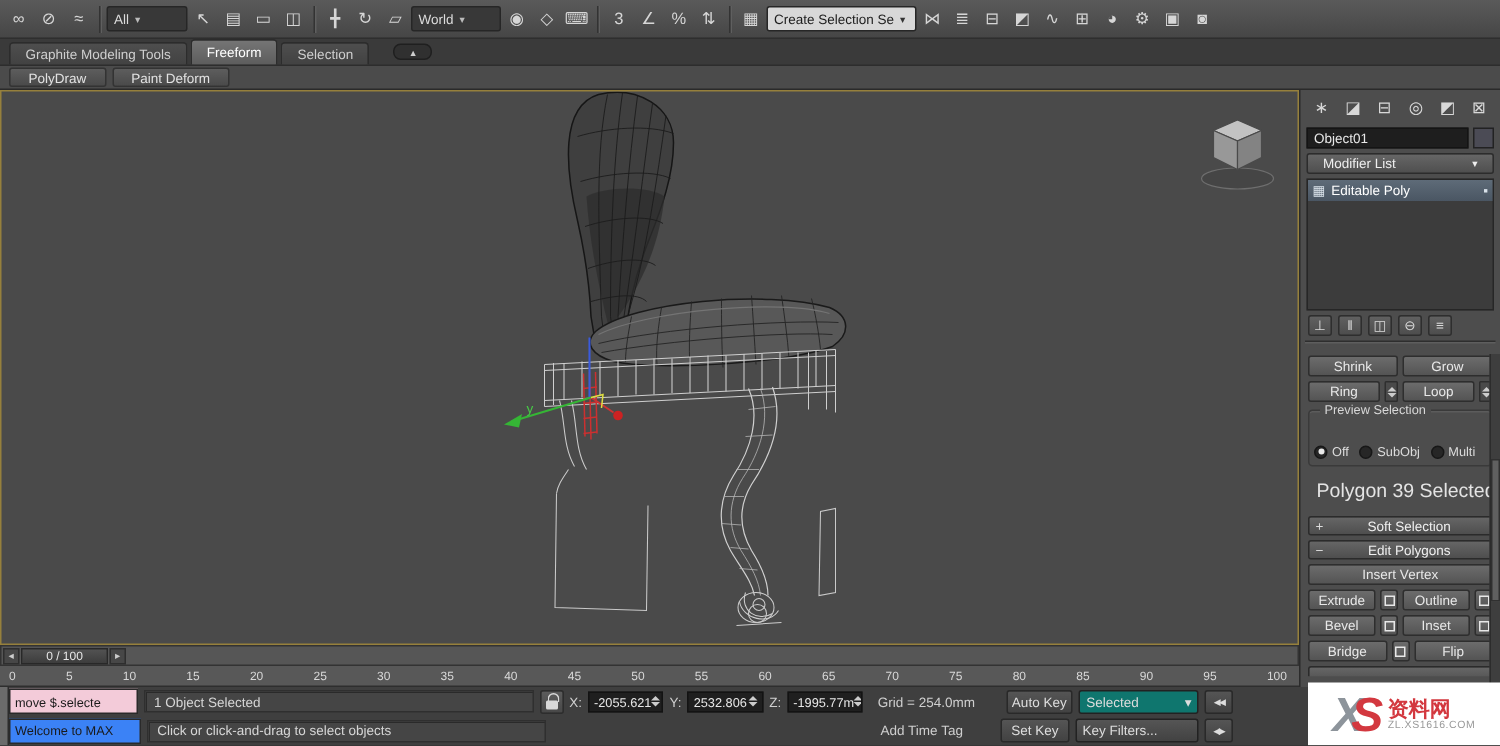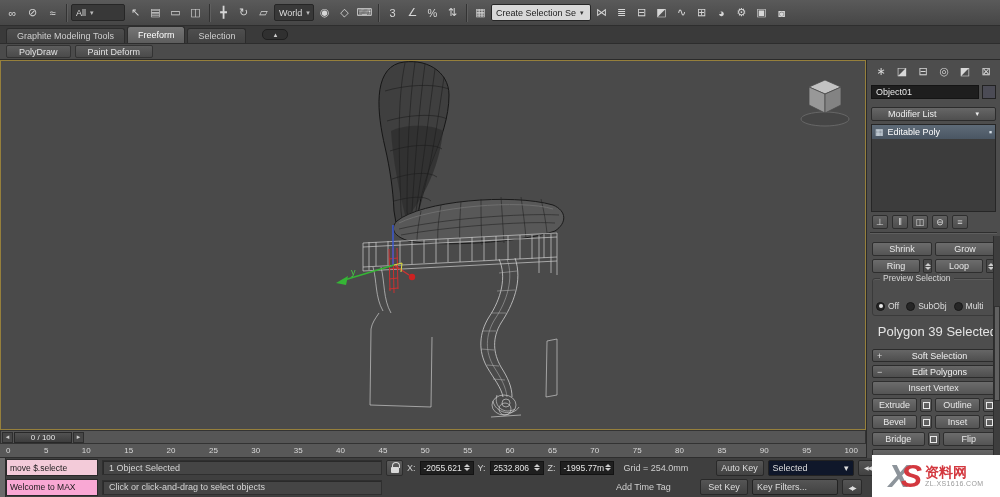--- a/index.html
+++ b/index.html
@@ -55,22 +55,22 @@
   
   .panel{position:absolute;left:866px;top:60px;width:134px;height:398px;background:#4d4d4d;
     border-left:1px solid #2b2b2b;padding:2px 3px;}
   .ptabs{display:flex;gap:1px;justify-content:space-between;padding:1px 2px;}
   .ptab{width:18px;height:17px;display:flex;align-items:center;justify-content:center;color:#d8d8d8;
     font-size:11px;border:1px solid transparent;border-radius:2px;}
   .objrow{display:flex;align-items:flex-end;gap:3px;margin:4px 1px 3px;}
   .objname{flex:1;height:14px;background:#1e1e1e;border:1px solid #141414;color:#e8e8e8;
     font-size:9px;display:flex;align-items:center;padding:0 4px;}
   .swatch{width:14px;height:14px;border:1px solid #222;}
-  .modlist{height:14px;margin:8px 1px 3px;background:linear-gradient(#666,#4f4f4f);border:1px solid #2c2c2c;
-    border-radius:2px;display:flex;align-items:center;justify-content:space-between;padding:0 16px;
+  .modlist{height:14px;margin:3px 1px 3px;background:linear-gradient(#666,#4f4f4f);border:1px solid #2c2c2c;
+    border-radius:2px;display:flex;align-items:center;justify-content:space-between;padding:0 10px;
     font-size:9px;color:#efefef;}
   .modlist .dd-arrow{font-size:7px;}
   .stackbox{height:88px;margin:0 1px;background:#3c3c3c;border:1px solid #262626;}
   .stackrow{height:14px;background:linear-gradient(#5e6b78,#4a5663);display:flex;align-items:center;
     gap:4px;padding:0 3px;color:#fff;font-size:9px;}
   .stackrow .sicon{font-size:9px;color:#d9e2ea;}
   .stacktools{display:flex;gap:4px;align-items:center;margin:3px 2px;}
   .stool{width:16px;height:14px;background:linear-gradient(#616161,#4d4d4d);border:1px solid #2e2e2e;
     border-radius:2px;color:#ddd;font-size:9px;display:flex;align-items:center;justify-content:center;}
   .pdivider{height:2px;border-top:1px solid #2e2e2e;border-bottom:1px solid #5e5e5e;margin:2px 0 8px;}
@@ -101,44 +101,44 @@
   .setbtn::after{content:"";width:5px;height:5px;border:1px solid #e8e8e8;}
   .partial{height:7px;margin:3px 2px 0;background:linear-gradient(#666,#585858);
     border:1px solid #2b2b2b;border-bottom:none;border-radius:2px 2px 0 0;}
   .pscroll{position:absolute;right:0;top:176px;bottom:0;width:7px;background:#3e3e3e;border-left:1px solid #2c2c2c;}
   .pthumb{position:absolute;left:0;top:70px;width:6px;height:95px;background:#606060;border:1px solid #303030;}
 
   
   .statusbar{position:absolute;left:0;top:458px;width:1000px;height:39px;background:#3f3f3f;}
   .listener-strip{position:absolute;left:0;top:0;width:6px;height:39px;background:#6b6b6b;
     border-right:1px solid #2c2c2c;}
-  .srow{position:absolute;left:6px;width:994px;height:19px;display:flex;align-items:center;gap:4px;}
+  .srow{position:absolute;left:6px;width:816px;height:19px;display:flex;align-items:center;gap:4px;}
   .srow.r1{top:0;}
   .srow.r2{top:19px;height:20px;}
   .listenbox{width:92px;height:17px;border:1px solid #2a2a2a;font-family:"DejaVu Sans Mono",monospace;
     font-size:8.5px;color:#1a1a1a;display:flex;align-items:center;padding:0 3px;overflow:hidden;white-space:nowrap;}
   .listenbox.pink{background:#f3cbd9;}
-  .listenbox.white{background:#f9a8d4;}
+  .listenbox.white{background:#3b82f6;}
   .statbox{width:280px;height:15px;border:1px solid #2f2f2f;box-shadow:inset 1px 1px 0 #2a2a2a;
     background:#454545;color:#d6d6d6;font-size:9px;display:flex;align-items:center;padding:0 6px;
     overflow:hidden;white-space:nowrap;}
   .lockbtn{width:17px;height:16px;background:linear-gradient(#5c5c5c,#484848);border:1px solid #2d2d2d;
     border-radius:2px;display:flex;align-items:center;justify-content:center;}
   .lockglyph{position:relative;width:8px;height:6px;background:#d9d9d9;border-radius:1px;margin-top:4px;}
   .lockglyph::before{content:"";position:absolute;left:1px;top:-5px;width:6px;height:5px;
     border:1.5px solid #d9d9d9;border-bottom:none;border-radius:4px 4px 0 0;}
   .coordlbl{font-size:9px;color:#cfcfcf;}
   .coordfield{width:54px;height:14px;background:#1f1f1f;border:1px solid #131313;color:#e6e6e6;
     font-size:8.5px;display:flex;align-items:center;justify-content:space-between;padding:0 1px 0 3px;
     overflow:hidden;white-space:nowrap;}
   .gridlbl{font-size:9px;color:#cfcfcf;margin-left:6px;width:88px;}
   .timetag{font-size:9px;color:#cfcfcf;width:80px;}
   .skbtn{width:48px;height:16px;background:linear-gradient(#555,#424242);border:1px solid #292929;
     border-radius:2px;color:#dedede;font-size:9px;display:flex;align-items:center;justify-content:center;}
-  .seldd{width:86px;height:16px;background:#0f172a;border:1px solid #222;border-radius:2px;color:#ddd;
+  .seldd{width:86px;height:16px;background:#0f766e;border:1px solid #222;border-radius:2px;color:#ddd;
     font-size:9px;display:flex;align-items:center;justify-content:space-between;padding:0 4px;}
   .transport{width:20px;height:16px;background:linear-gradient(#555,#424242);border:1px solid #292929;
     border-radius:2px;color:#ddd;font-size:6px;display:flex;align-items:center;justify-content:center;letter-spacing:-1px;}
 
   
   .watermark{position:absolute;right:0;bottom:0;width:128px;height:42px;background:#ffffff;
     display:flex;align-items:center;justify-content:center;z-index:20;}
   .wm-x{font-size:32px;font-weight:bold;font-style:italic;color:#8d949b;line-height:1;}
   .wm-s{font-size:32px;font-weight:bold;font-style:italic;color:#d3383f;line-height:1;margin-left:-9px;}
   .wm-right{display:flex;flex-direction:column;margin-left:3px;}
@@ -189,21 +189,21 @@
     <div class="tb-icon" title="select-and-move-icon">
           <span>╋</span>
         </div>
         <div class="tb-icon" title="select-and-rotate-icon">
           <span>↻</span>
         </div>
         <div class="tb-icon" title="select-and-scale-icon">
           <span>▱</span>
         </div>
       </div>
-    <div class="tb-dd" style="width:40px">
+    <div class="tb-dd" style="width:60px">
       <span>World</span>
       <span class="dd-arrow">▾</span>
     </div>
     <div class="tb-group">
 
     <div class="tb-icon" title="use-pivot-point-center-icon">
           <span>◉</span>
         </div>
         <div class="tb-icon" title="select-and-manipulate-icon">
           <span>◇</span>

